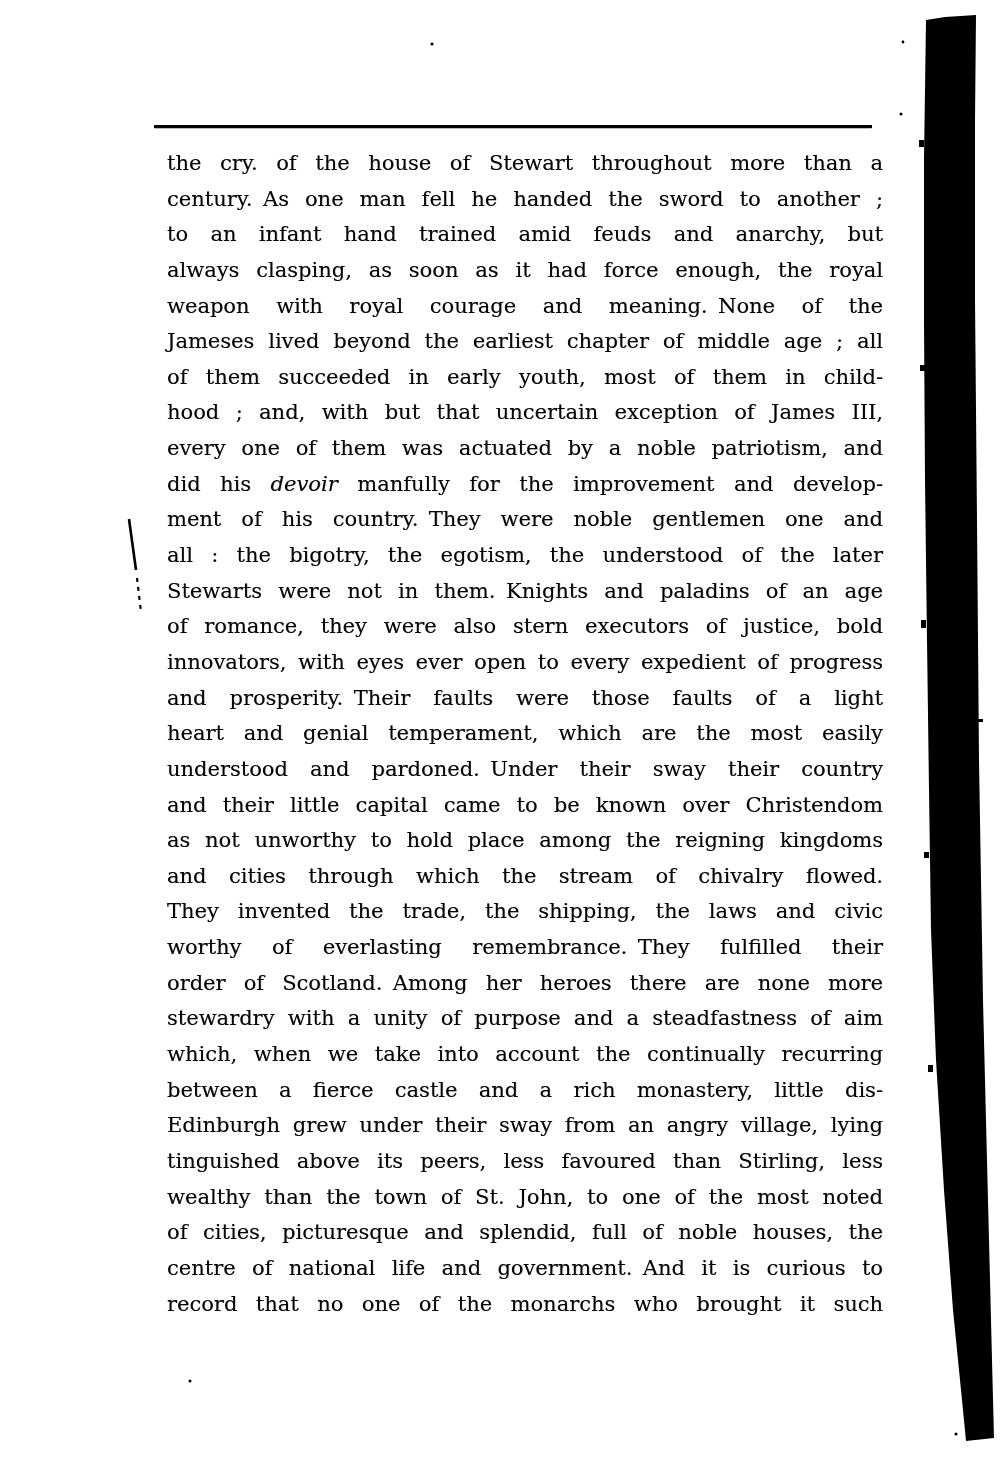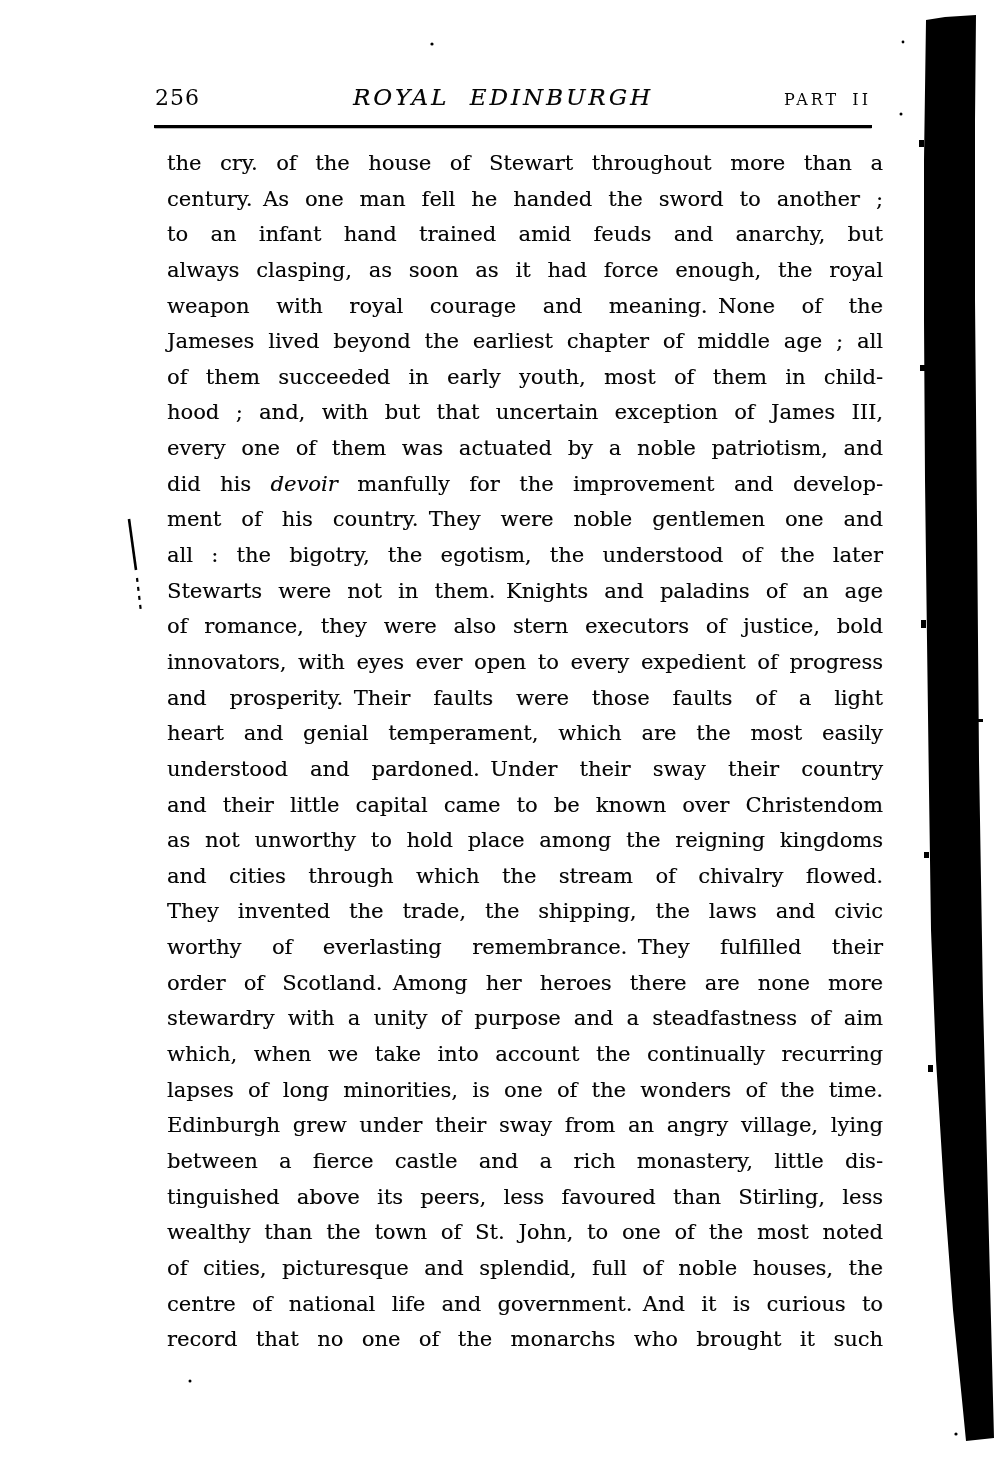--- a/index.html
+++ b/index.html
@@ -39,25 +39,20 @@
     text-shadow:0.35px 0.35px 0 rgba(0,0,0,.4);
   }
   .it { font-style:italic; }
   .artifacts { position:absolute; left:0; top:0; pointer-events:none; }
 </style>
 </head>
 <body>
 
 <div class="page">
 
-  <div class="header">
-    <div class="page-num">256</div>
-    <div class="running-title">ROYAL EDINBURGH</div>
-    <div class="part-label">PART II</div>
-  </div>
 
   <div class="header-rule"></div>
 
   <div class="body-text">
       <div class="line"><span>the cry. of the house of Stewart throughout more than a</span></div>
       <div class="line"><span>century. As one man fell he handed the sword to another ;</span></div>
       <div class="line"><span>to an infant hand trained amid feuds and anarchy, but</span></div>
       <div class="line"><span>always clasping, as soon as it had force enough, the royal</span></div>
       <div class="line"><span>weapon with royal courage and meaning. None of the</span></div>
       <div class="line"><span>Jameses lived beyond the earliest chapter of middle age ; all</span></div>
@@ -74,23 +69,22 @@
       <div class="line"><span>heart and genial temperament, which are the most easily</span></div>
       <div class="line"><span>understood and pardoned. Under their sway their country</span></div>
       <div class="line"><span>and their little capital came to be known over Christendom</span></div>
       <div class="line"><span>as not unworthy to hold place among the reigning kingdoms</span></div>
       <div class="line"><span>and cities through which the stream of chivalry flowed.</span></div>
       <div class="line"><span>They invented the trade, the shipping, the laws and civic</span></div>
       <div class="line"><span>worthy of everlasting remembrance. They fulfilled their</span></div>
       <div class="line"><span>order of Scotland. Among her heroes there are none more</span></div>
       <div class="line"><span>stewardry with a unity of purpose and a steadfastness of aim</span></div>
       <div class="line"><span>which, when we take into account the continually recurring</span></div>
-      <div class="line"><span>lapses of long minorities, is one of the wonders of the time.</span></div>
+      <div class="line"><span>between a fierce castle and a rich monastery, little dis-</span></div>
       <div class="line"><span>Edinburgh grew under their sway from an angry village, lying</span></div>
-      <div class="line"><span>between a fierce castle and a rich monastery, little dis-</span></div>
       <div class="line"><span>tinguished above its peers, less favoured than Stirling, less</span></div>
       <div class="line"><span>wealthy than the town of St. John, to one of the most noted</span></div>
       <div class="line"><span>of cities, picturesque and splendid, full of noble houses, the</span></div>
       <div class="line"><span>centre of national life and government. And it is curious to</span></div>
       <div class="line"><span>record that no one of the monarchs who brought it such</span></div>
     </div>
 
   <svg class="artifacts" width="1000" height="1460" viewBox="0 0 1000 1460">
 
     <polygon fill="#000" points="926,20 945,17 976,15 975,120 975,300 977,520 979,760 983,1000 988,1200 992,1360 994,1438 966,1441 962,1400 953,1310 944,1190 936,1060 931,930 929,790 927,640 925,480 924,320 924,160"></polygon>

